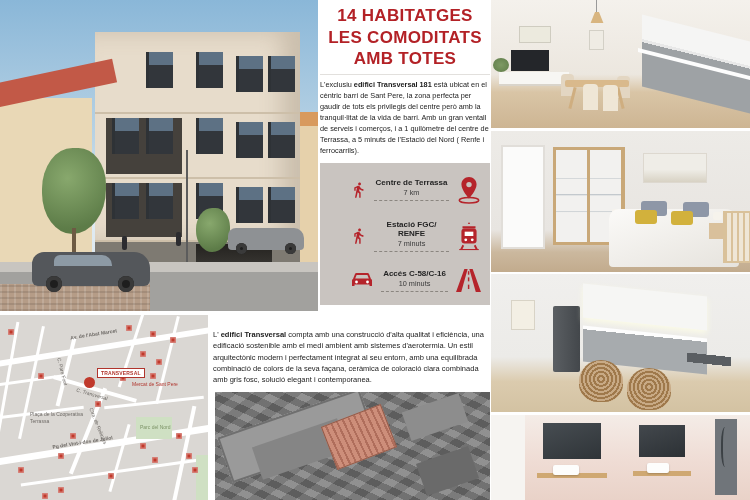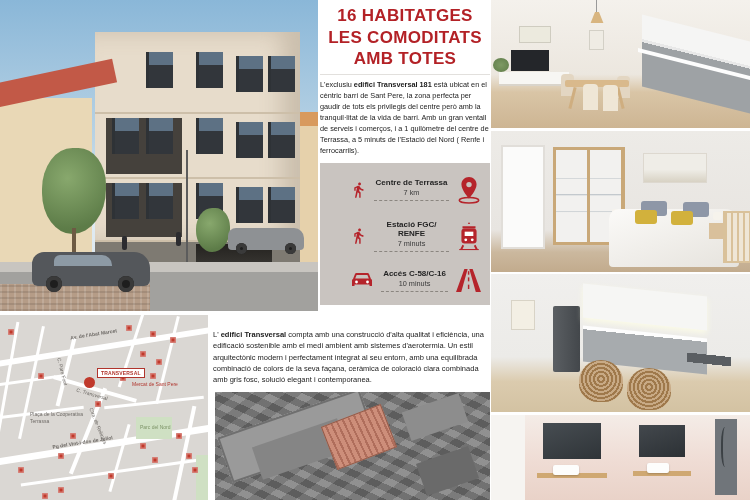--- a/index.html
+++ b/index.html
@@ -182,21 +182,21 @@
       <div class="wheel" style="right:8px;width:11px;height:11px;bottom:-4px;"></div>
     </div>
     <div class="abs r-car1">
       <div class="glass"></div>
       <div class="wheel" style="left:14px;"></div>
       <div class="wheel" style="right:16px;"></div>
     </div>
   </div>
 
   <div class="abs title">
-    <div>16 HABITATGES</div>
+    <div>14 HABITATGES</div>
     <div>LES COMODITATS</div>
     <div>AMB TOTES</div>
   </div>
 
   <div class="abs intro">
     <span>L'exclusiu </span><b>edifici Transversal 181</b><span> està ubicat en el cèntric barri de Sant Pere, la zona perfecta per gaudir de tots els privilegis del centre però amb la tranquil·litat de la vida de barri. Amb un gran ventall de serveis i comerços, i a 1 quilòmetre del centre de Terrassa, a 5 minuts de l'Estació del Nord ( Renfe i ferrocarrils).</span>
   </div>
 
   <div class="abs dist-panel">
 

